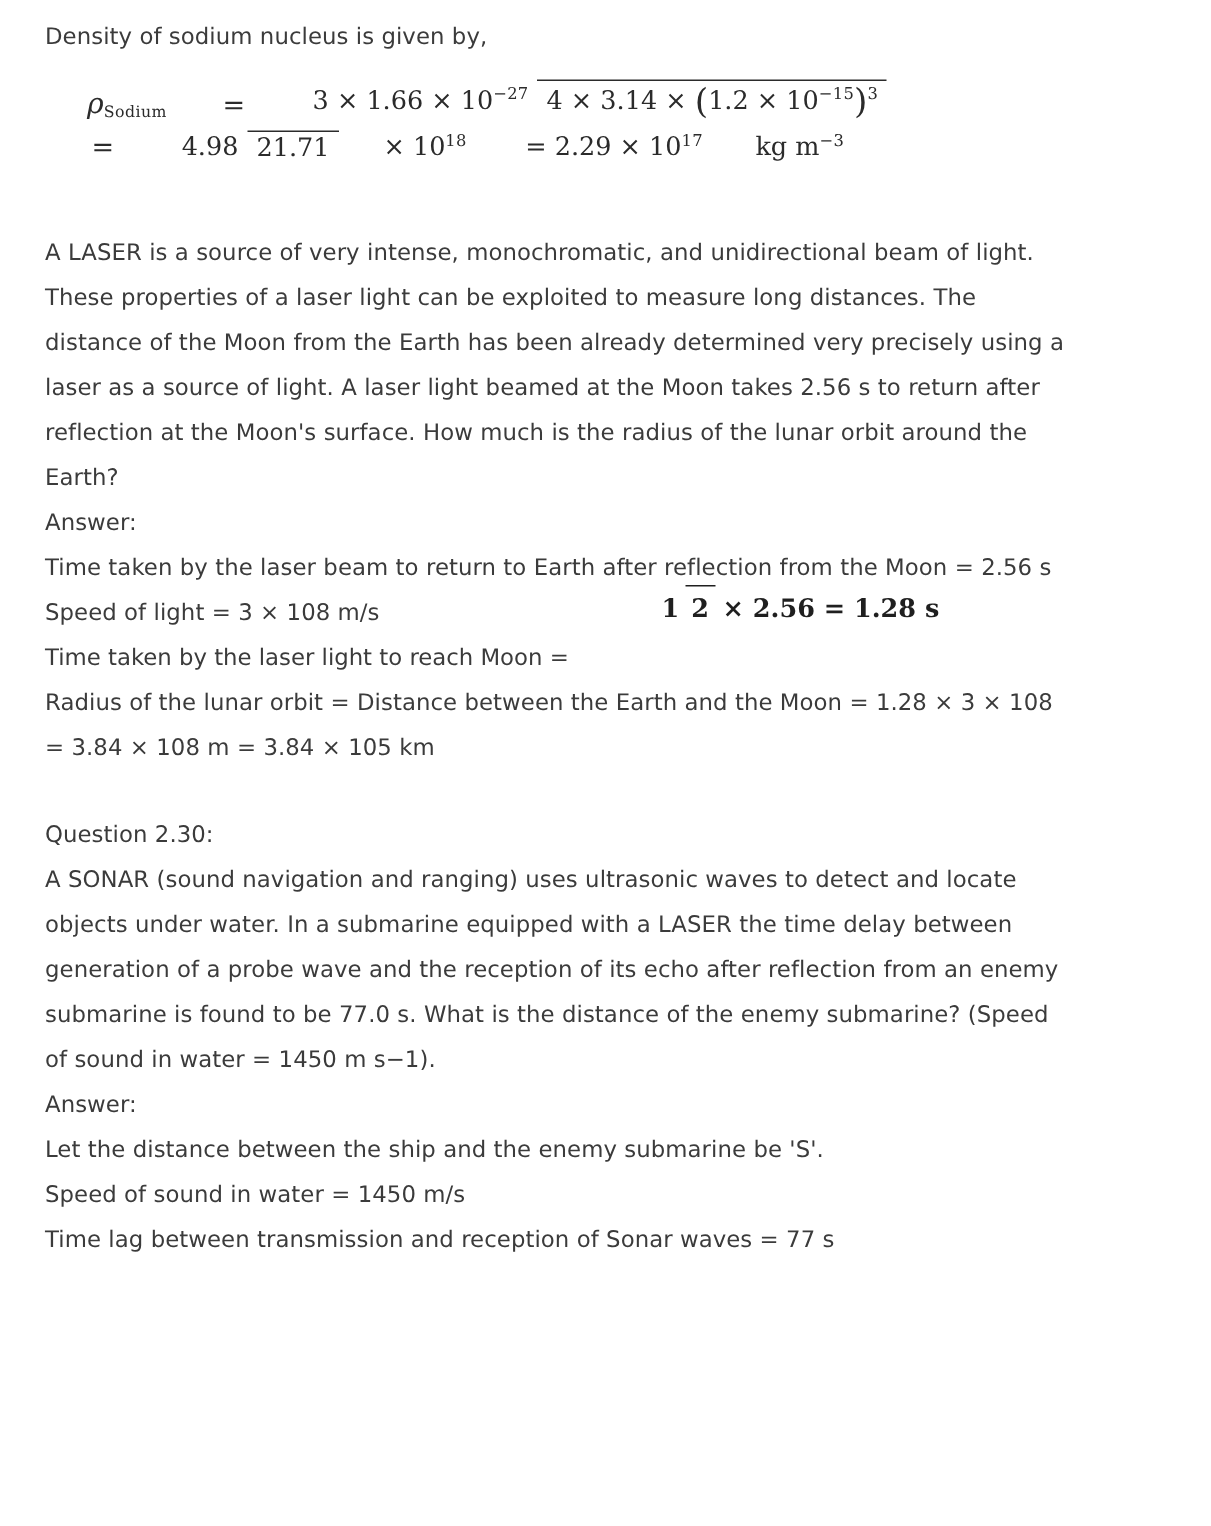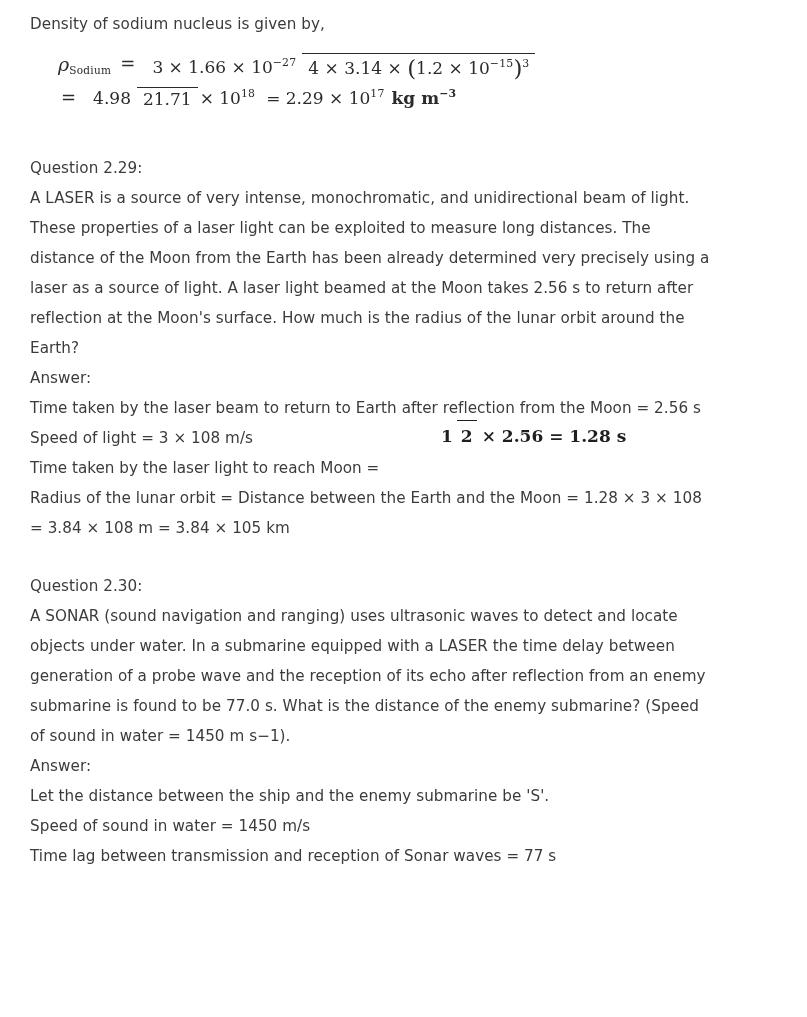--- a/index.html
+++ b/index.html
@@ -37,22 +37,23 @@
   .spacer-lg { height: 44px; }
 
   
   .math-block {
     font-family: "DejaVu Serif", serif;
     color: #2b2b2b;
     margin: 0;
   }
   .eq-row {
     display: flex;
-    align-items: flex-start;
+    align-items: flex-end;
     font-size: 17px;
+    gap: 28px;
   }
   .eq-row.first { margin-left: 28px; }
   .eq-row.second { margin-left: 22px; margin-top: 6px; }
 
   .rho {
     font-style: italic;
     font-size: 19px;
     font-family: "DejaVu Serif", serif;
   }
   .rho-sub {
@@ -79,21 +80,21 @@
   .frac .den {
     padding: 1px 6px 0 6px;
     border-top: 1.6px solid #2b2b2b;
     white-space: nowrap;
   }
   sup.sp { font-size: 0.64em; vertical-align: super; letter-spacing: 0.2px; }
   .paren-big {
     font-size: 1.35em;
     vertical-align: -0.09em;
   }
-  .bold-unit { font-weight: bold; margin-left: 7px; }
+  .bold-unit { font-weight: normal; margin-left: 7px; }
 
   
   .moon-line {
     position: relative;
     font-size: 15.2px;
     line-height: 30px;
     color: #3b3b3b;
   }
   .inline-frac-img {
     position: absolute;
@@ -138,21 +139,20 @@
           <span class="den">21.71</span>
         </span>
         <span><span>× 10</span><sup class="sp">18</sup></span>
         <span style="margin-left:11px;"><span>= 2.29 × 10</span><sup class="sp">17</sup></span>
         <span class="bold-unit"><span>kg m</span><sup class="sp">−3</sup></span>
       </div>
     </div>
 
     <div class="spacer-lg"></div>
 
-    <div class="line">Question 2.29:</div>
     <div class="line">A LASER is a source of very intense, monochromatic, and unidirectional beam of light.</div>
     <div class="line">These properties of a laser light can be exploited to measure long distances. The</div>
     <div class="line">distance of the Moon from the Earth has been already determined very precisely using a</div>
     <div class="line">laser as a source of light. A laser light beamed at the Moon takes 2.56 s to return after</div>
     <div class="line">reflection at the Moon's surface. How much is the radius of the lunar orbit around the</div>
     <div class="line">Earth?</div>
 
     <div class="line">Answer:</div>
     <div class="line">Time taken by the laser beam to return to Earth after reflection from the Moon = 2.56 s</div>
     <div class="line">Speed of light = 3 × 108 m/s</div>

